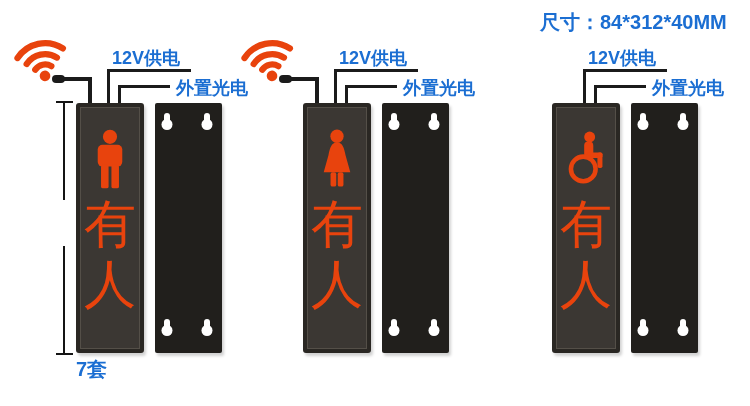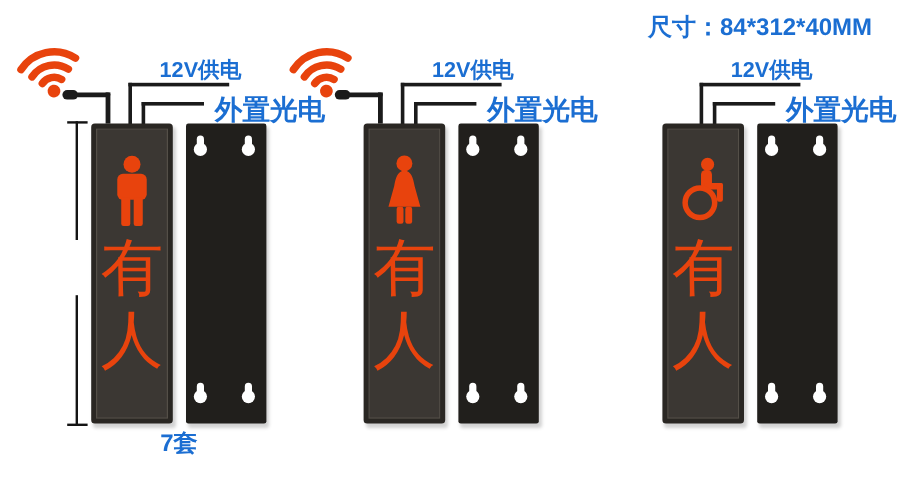--- a/index.html
+++ b/index.html
@@ -35,24 +35,24 @@
   
   .wire{position:absolute;background:#1B1B1B;}
   .wire-12v-h{left:107px;top:69px;width:84px;height:3px;}
   .wire-12v-v{left:107px;top:69px;width:3px;height:35px;}
   .wire-ext-h{left:118px;top:85px;width:52px;height:3px;}
   .wire-ext-v{left:118px;top:85px;width:3px;height:19px;}
   .antenna-rod{position:absolute;left:56px;top:77px;width:36px;height:4px;background:#1B1B1B;border-radius:3px;}
   .antenna-tip{position:absolute;left:52px;top:75px;width:13px;height:8px;background:#1B1B1B;border-radius:4px;}
   .antenna-drop{position:absolute;left:88px;top:77px;width:4px;height:26px;background:#1B1B1B;}
 
-  .label-blue{position:absolute;color:#1B6ED2;font-weight:700;white-space:nowrap;margin-left:21px;}
+  .label-blue{position:absolute;color:#1B6ED2;font-weight:700;white-space:nowrap;}
   .lbl-power{left:112px;top:46px;font-size:18px;}
-  .lbl-sensor{left:158px;top:76px;font-size:23px;}
-  .qty-label{position:absolute;left:76px;top:356px;width:146px;text-align:center;
+  .lbl-sensor{left:176px;top:76px;font-size:18px;}
+  .qty-label{position:absolute;left:76px;top:356px;width:146px;
     color:#1B6ED2;font-weight:700;font-size:20px;}
   .dims-label{position:absolute;left:540px;top:9px;color:#1B6ED2;font-weight:700;font-size:20px;}
 
   .wifi{position:absolute;left:12px;top:30px;transform:rotate(-12deg);}
 
   
   .dim-tick{position:absolute;left:56px;width:17px;height:2px;background:#141414;}
   .dim-tick-top{top:101px;} .dim-tick-bottom{top:353px;}
   .dim-seg{position:absolute;left:63px;width:2px;background:#141414;}
   .dim-seg-upper{top:101px;height:99px;}

